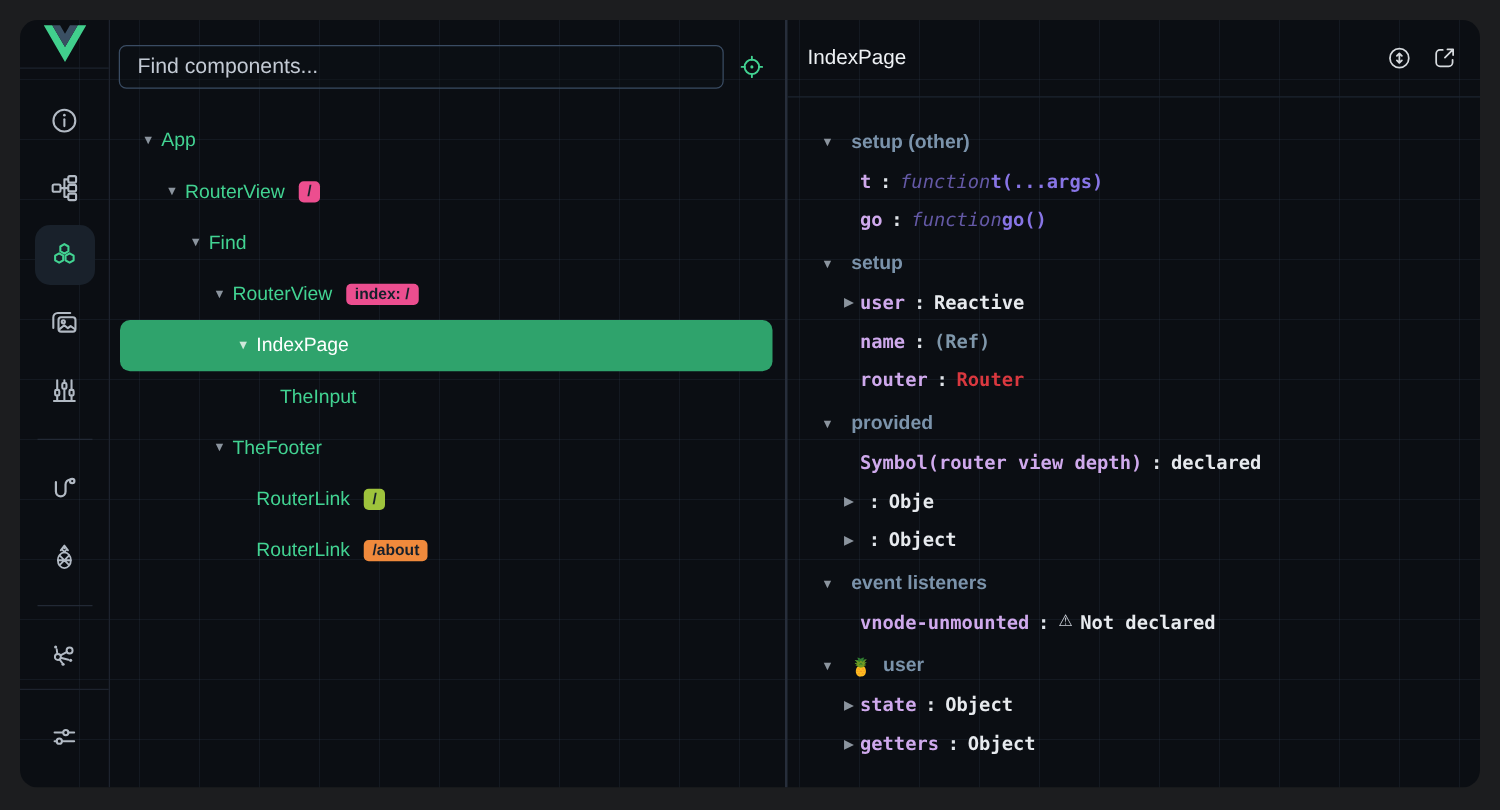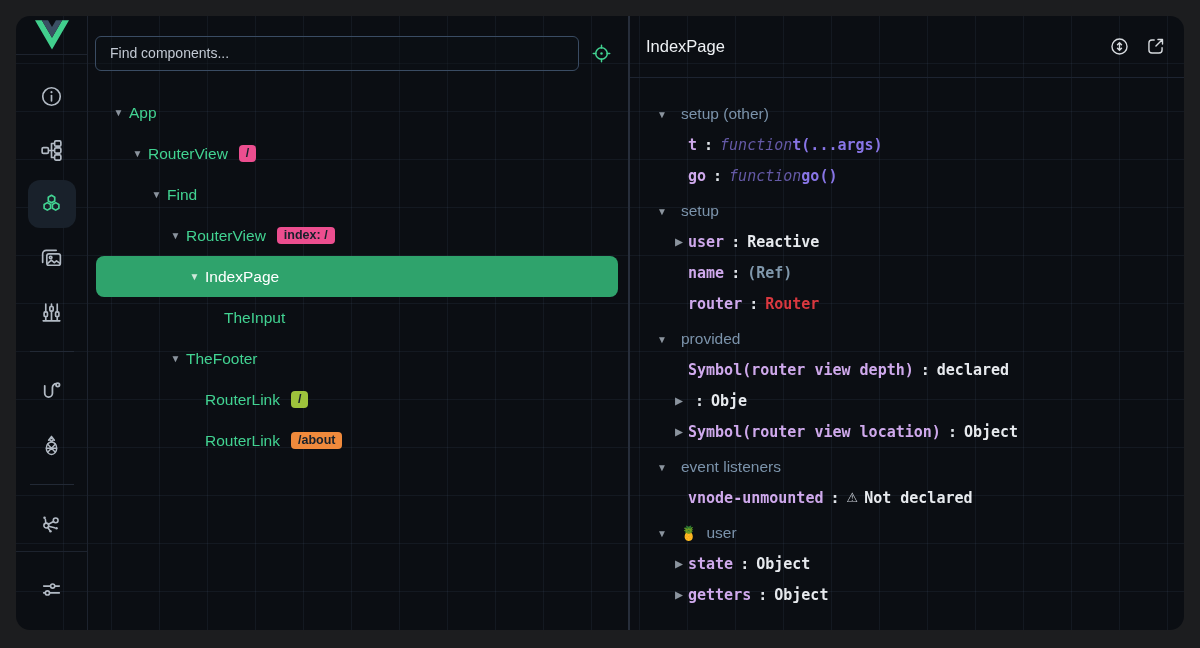--- a/index.html
+++ b/index.html
@@ -17,21 +17,21 @@
   .rail-btn{width:48px;height:48px;margin:3px 0;border-radius:12px;display:flex;align-items:center;
     justify-content:center;color:#b2bac4;cursor:pointer;}
   .rail-btn svg{width:25px;height:25px;}
   .rail-btn.active{background:#19212b;color:var(--accent,#42d392);}
   .rail-div{width:44px;height:1px;background:#222935;margin:12px 0;}
   .rail-bottom{padding:10px 0 14px;display:flex;flex-direction:column;align-items:center;border-top:1px solid #1d232e;}
   
   .left-pane{flex:0 0 542px;width:542px;display:flex;flex-direction:column;border-right:2px solid #272e3b;}
   .search-row{height:74px;display:flex;align-items:center;padding:0 16px 0 7px;}
   .search-input{flex:1;height:35px;background:rgba(13,17,23,.4);border:1px solid #3a4c63;border-radius:6px;
-    color:#dde2e8;font-size:14px;padding:0 14px;outline:none;font-family:"Liberation Sans",sans-serif;}
+    color:#dde2e8;font-size:17px;padding:0 14px;outline:none;font-family:"Liberation Sans",sans-serif;}
   .search-input::placeholder{color:#c3cad4;opacity:1;}
   .target-btn{margin-left:12px;color:var(--accent,#42d392);display:flex;cursor:pointer;}
   .target-btn svg{width:21px;height:21px;}
   .tree{flex:1;padding:2px 10px 0 8px;overflow:hidden;}
   .tree-row{height:41px;display:flex;align-items:center;border-radius:8px;cursor:pointer;
     font-size:15.5px;font-weight:500;color:var(--accent,#42d392);white-space:nowrap;}
   .tree-row.selected{background:var(--selected-bg,#2fa36c);color:#fff;}
   .tr-arrow{width:17px;flex:0 0 17px;font-size:10px;color:#8b949e;text-align:center;}
   .tree-row.selected .tr-arrow{color:#cfe8da;}
   .tr-label{margin-left:2px;}
@@ -47,21 +47,21 @@
   .insp-title{color:#eef1f4;font-size:16.5px;font-weight:500;flex:1;}
   .hdr-btn{color:#d6dade;display:flex;margin-left:15px;cursor:pointer;}
   .hdr-btn svg{width:21px;height:21px;}
   .insp-body{flex:1;overflow:hidden;padding:21px 0 0 16px;}
   .section{margin-top:5px;}
   .section:first-child{margin-top:0;}
   .section-header{height:30px;display:flex;align-items:center;padding-left:6px;cursor:pointer;
     color:var(--section,#7b93ab);font-size:15.5px;}
   .sh-arrow{width:20px;font-size:10px;color:#8b949e;text-align:center;}
   .sh-emoji{margin-left:8px;font-size:14px;}
-  .sh-label{margin-left:9px;}
+  .sh-label{margin-left:9px;font-weight:bold;}
   .prop-row{height:31px;display:flex;align-items:center;padding-left:24px;white-space:nowrap;
     font-family:"DejaVu Sans Mono",monospace;font-size:15px;font-weight:600;cursor:default;}
   .pr-arrow{width:18px;flex:0 0 18px;font-size:9.5px;color:#8b949e;text-align:center;font-family:"Liberation Sans",sans-serif;}
   .pr-key{color:var(--key,#cfa9ec);}
   .pr-colon{color:#dfe3e8;padding:0 7px;}
   .v-plain{color:#e7eaee;}
   .v-muted{color:var(--muted-type,#7f97ab);}
   .v-red{color:var(--red,#d9383f);}
   .v-fnkw{color:var(--fn-kw,#6459a6);font-style:italic;font-weight:500;}
   .v-fnsig{color:var(--fn-sig,#8875e6);font-weight:700;}
@@ -303,21 +303,20 @@
             <span class="pr-colon">:</span>
             <span class="v-plain">declared</span>
           </div>
           <div class="prop-row">
             <span class="pr-arrow">▶</span>
             <span class="pr-colon">:</span>
             <span class="v-plain">Obje</span>
           </div>
           <div class="prop-row">
             <span class="pr-arrow">▶</span>
-            <span class="pr-key">Symbol(router view location)</span>
             <span class="pr-colon">:</span>
             <span class="v-plain">Object</span>
           </div>
         </div>
         <div class="section">
           <div class="section-header">
             <span class="sh-arrow">▼</span>
             <span class="sh-label">event listeners</span>
           </div>
           <div class="prop-row">

